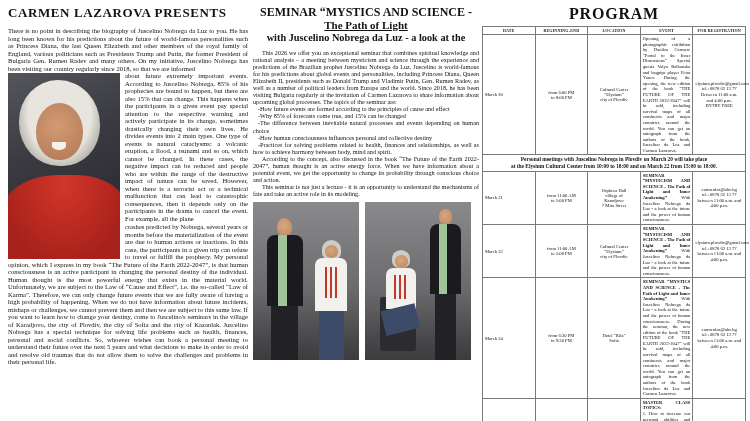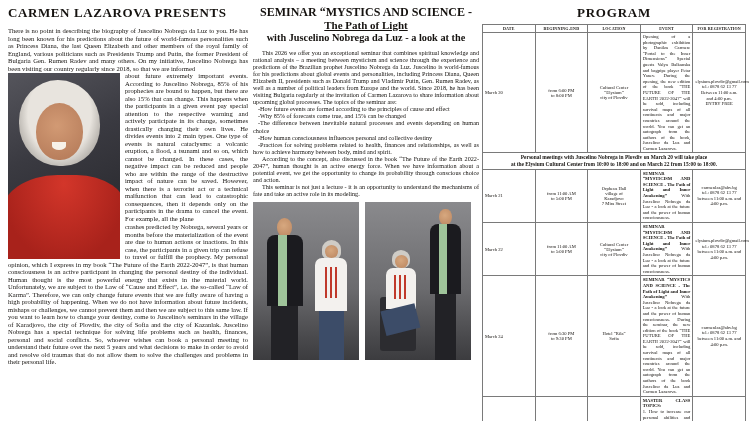--- a/index.html
+++ b/index.html
@@ -36,21 +36,21 @@
   .hair-g{position:absolute;border-radius:50% 50% 40% 40%;background:#cfccc6;}
   .man-body{position:absolute;border-radius:8px 8px 0 0;
     background:linear-gradient(90deg,#1b1b1f 0 30%,#9fc49a 30% 56%,#1b1b1f 56% 100%);}
   .man-legs{position:absolute;background:#222226;}
   .w-shirt{position:absolute;border-radius:7px 7px 0 0;background:#f3f1ee;}
   .w-marks{position:absolute;background:repeating-linear-gradient(90deg,#c0392b 0 2px,#f3f1ee 2px 5px);}
   .w-jeans{position:absolute;background:#3c4c68;}
   .chair{position:absolute;background:#2c2c30;border-radius:3px;}
   
   .col-right{position:absolute;left:482px;top:5px;width:264px;}
-  .prog-title{font-size:13px;font-weight:bold;text-align:center;letter-spacing:.8px;margin:0 0 3px 0;}
+  .prog-title{font-size:16px;font-weight:bold;text-align:center;letter-spacing:.8px;margin:0 0 3px 0;}
   table.prog{border-collapse:collapse;width:264px;table-layout:fixed;}
   table.prog th,table.prog td{border:0.5px solid #7a7a7a;padding:1px 2px;vertical-align:middle;}
   table.prog th{font-size:4px;font-weight:bold;text-align:center;letter-spacing:.2px;}
   td.c-date{width:20px;font-size:4.6px;white-space:nowrap;text-align:left;vertical-align:middle;}
   td.c-time{width:38px;font-size:4.6px;text-align:center;white-space:pre-line;}
   td.c-loc{width:40px;font-size:4.6px;text-align:center;white-space:pre-line;}
   td.c-evt{width:104px;font-size:4.6px;text-align:justify;line-height:5.6px;}
   td.c-reg{width:52px;font-size:4.6px;text-align:center;white-space:pre-line;line-height:5.6px;}
   td.merged{font-size:5.4px;font-weight:bold;text-align:center;line-height:6.6px;padding:3px 2px;}
   .pre{white-space:pre-line;}

